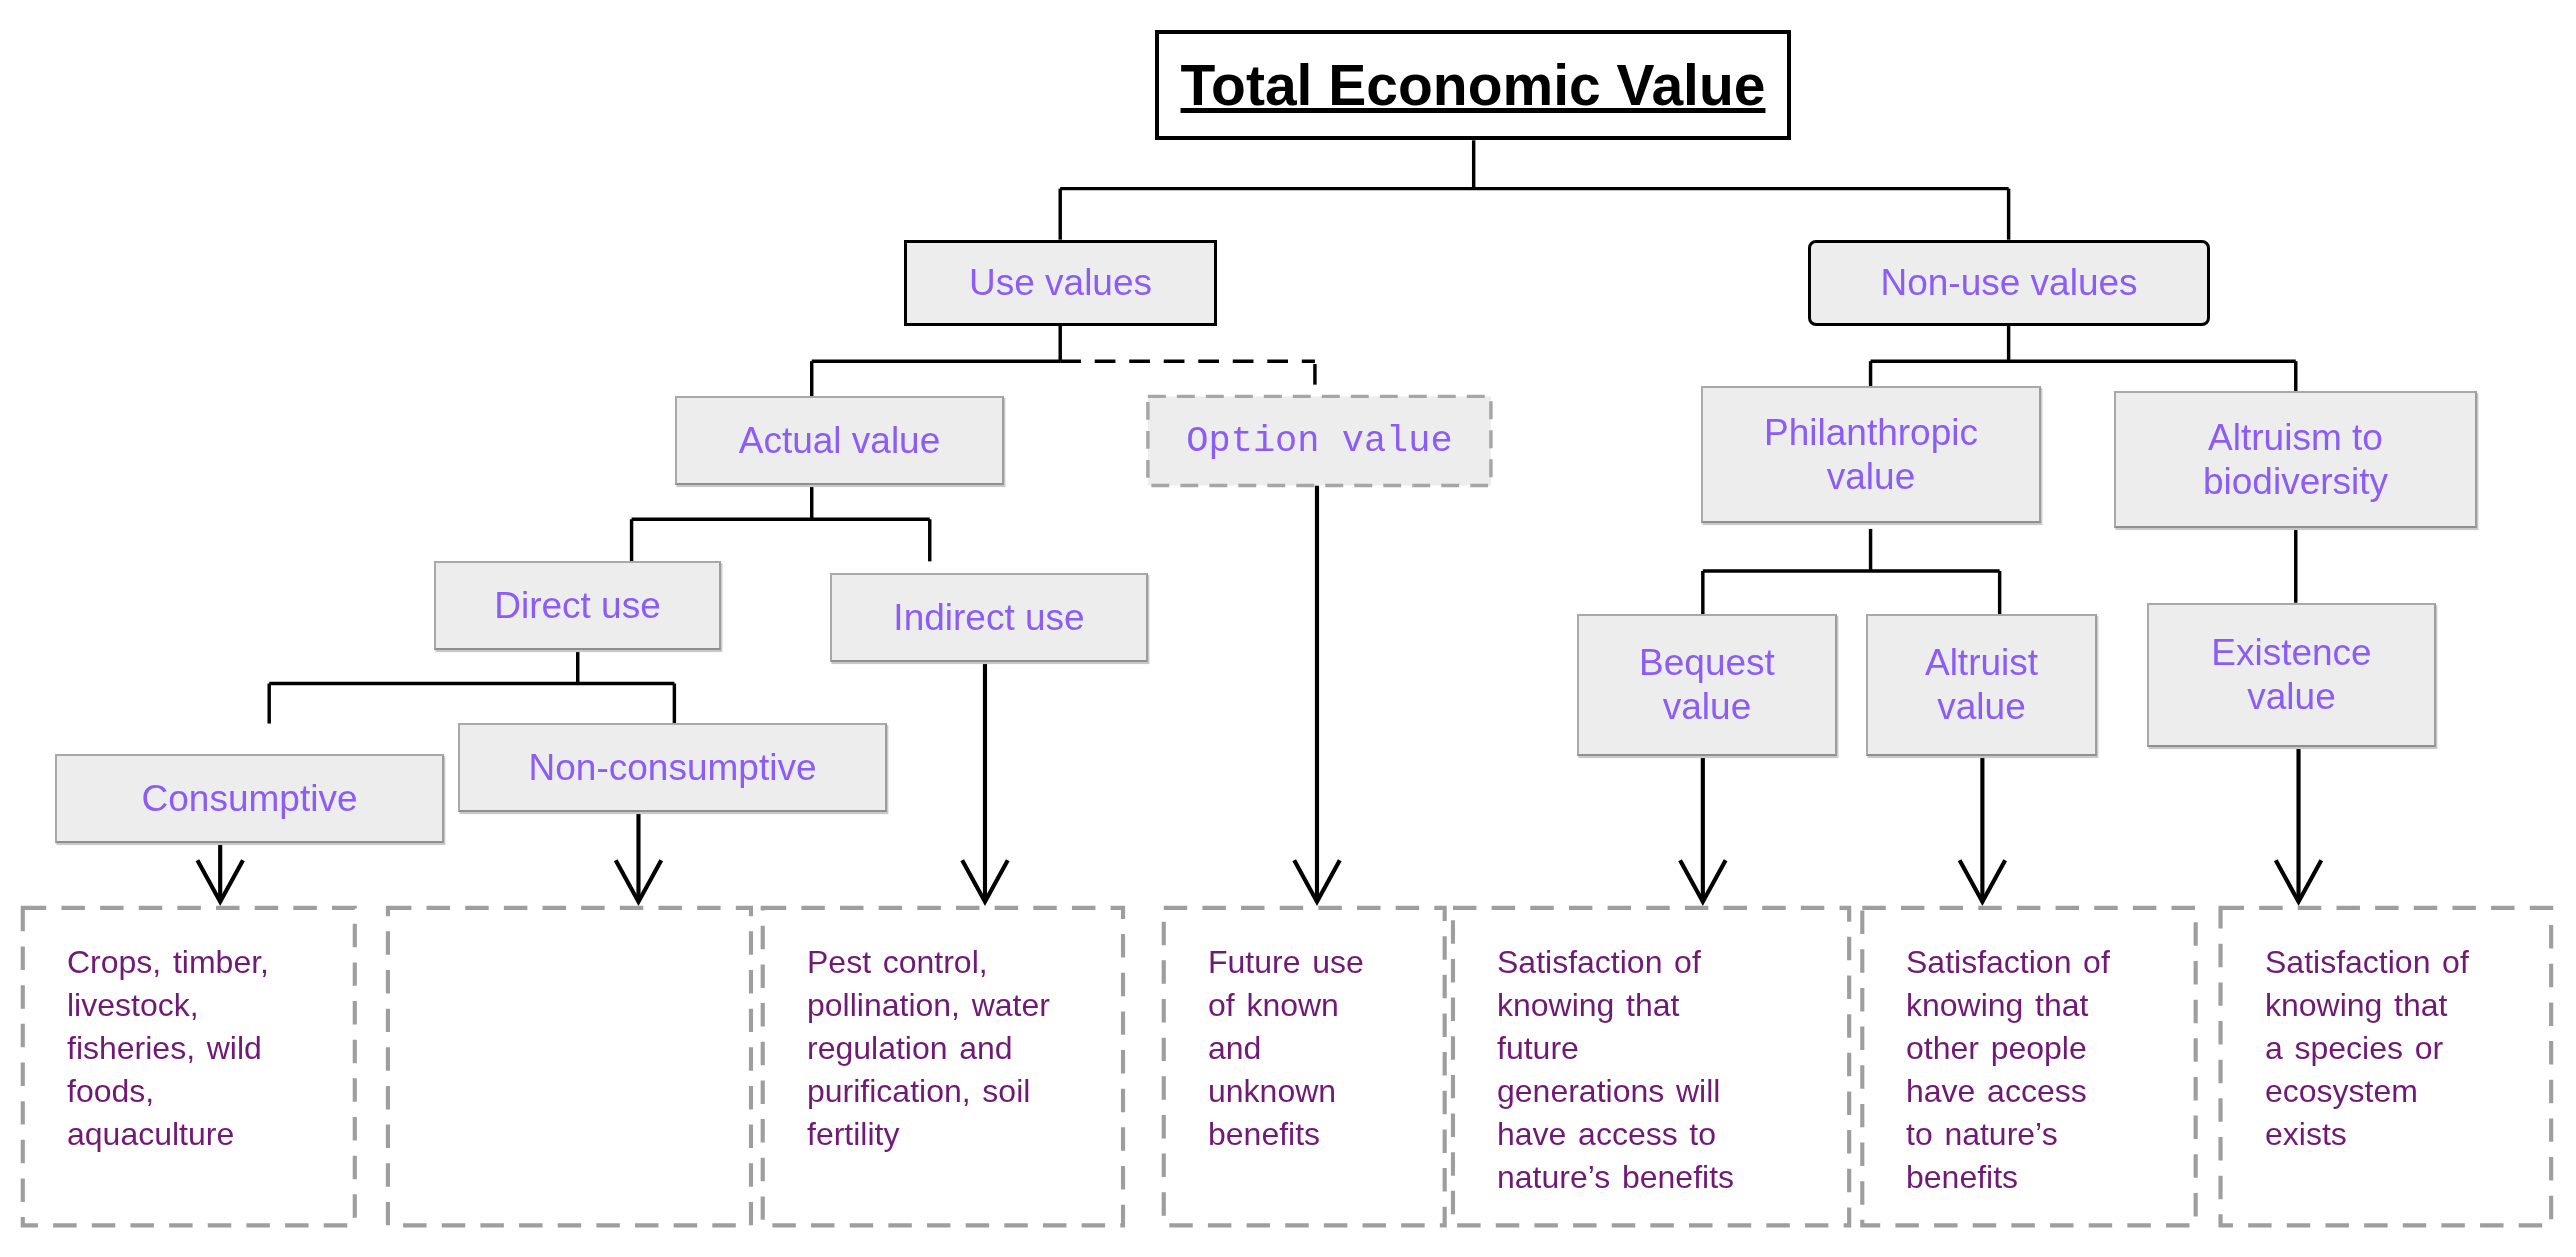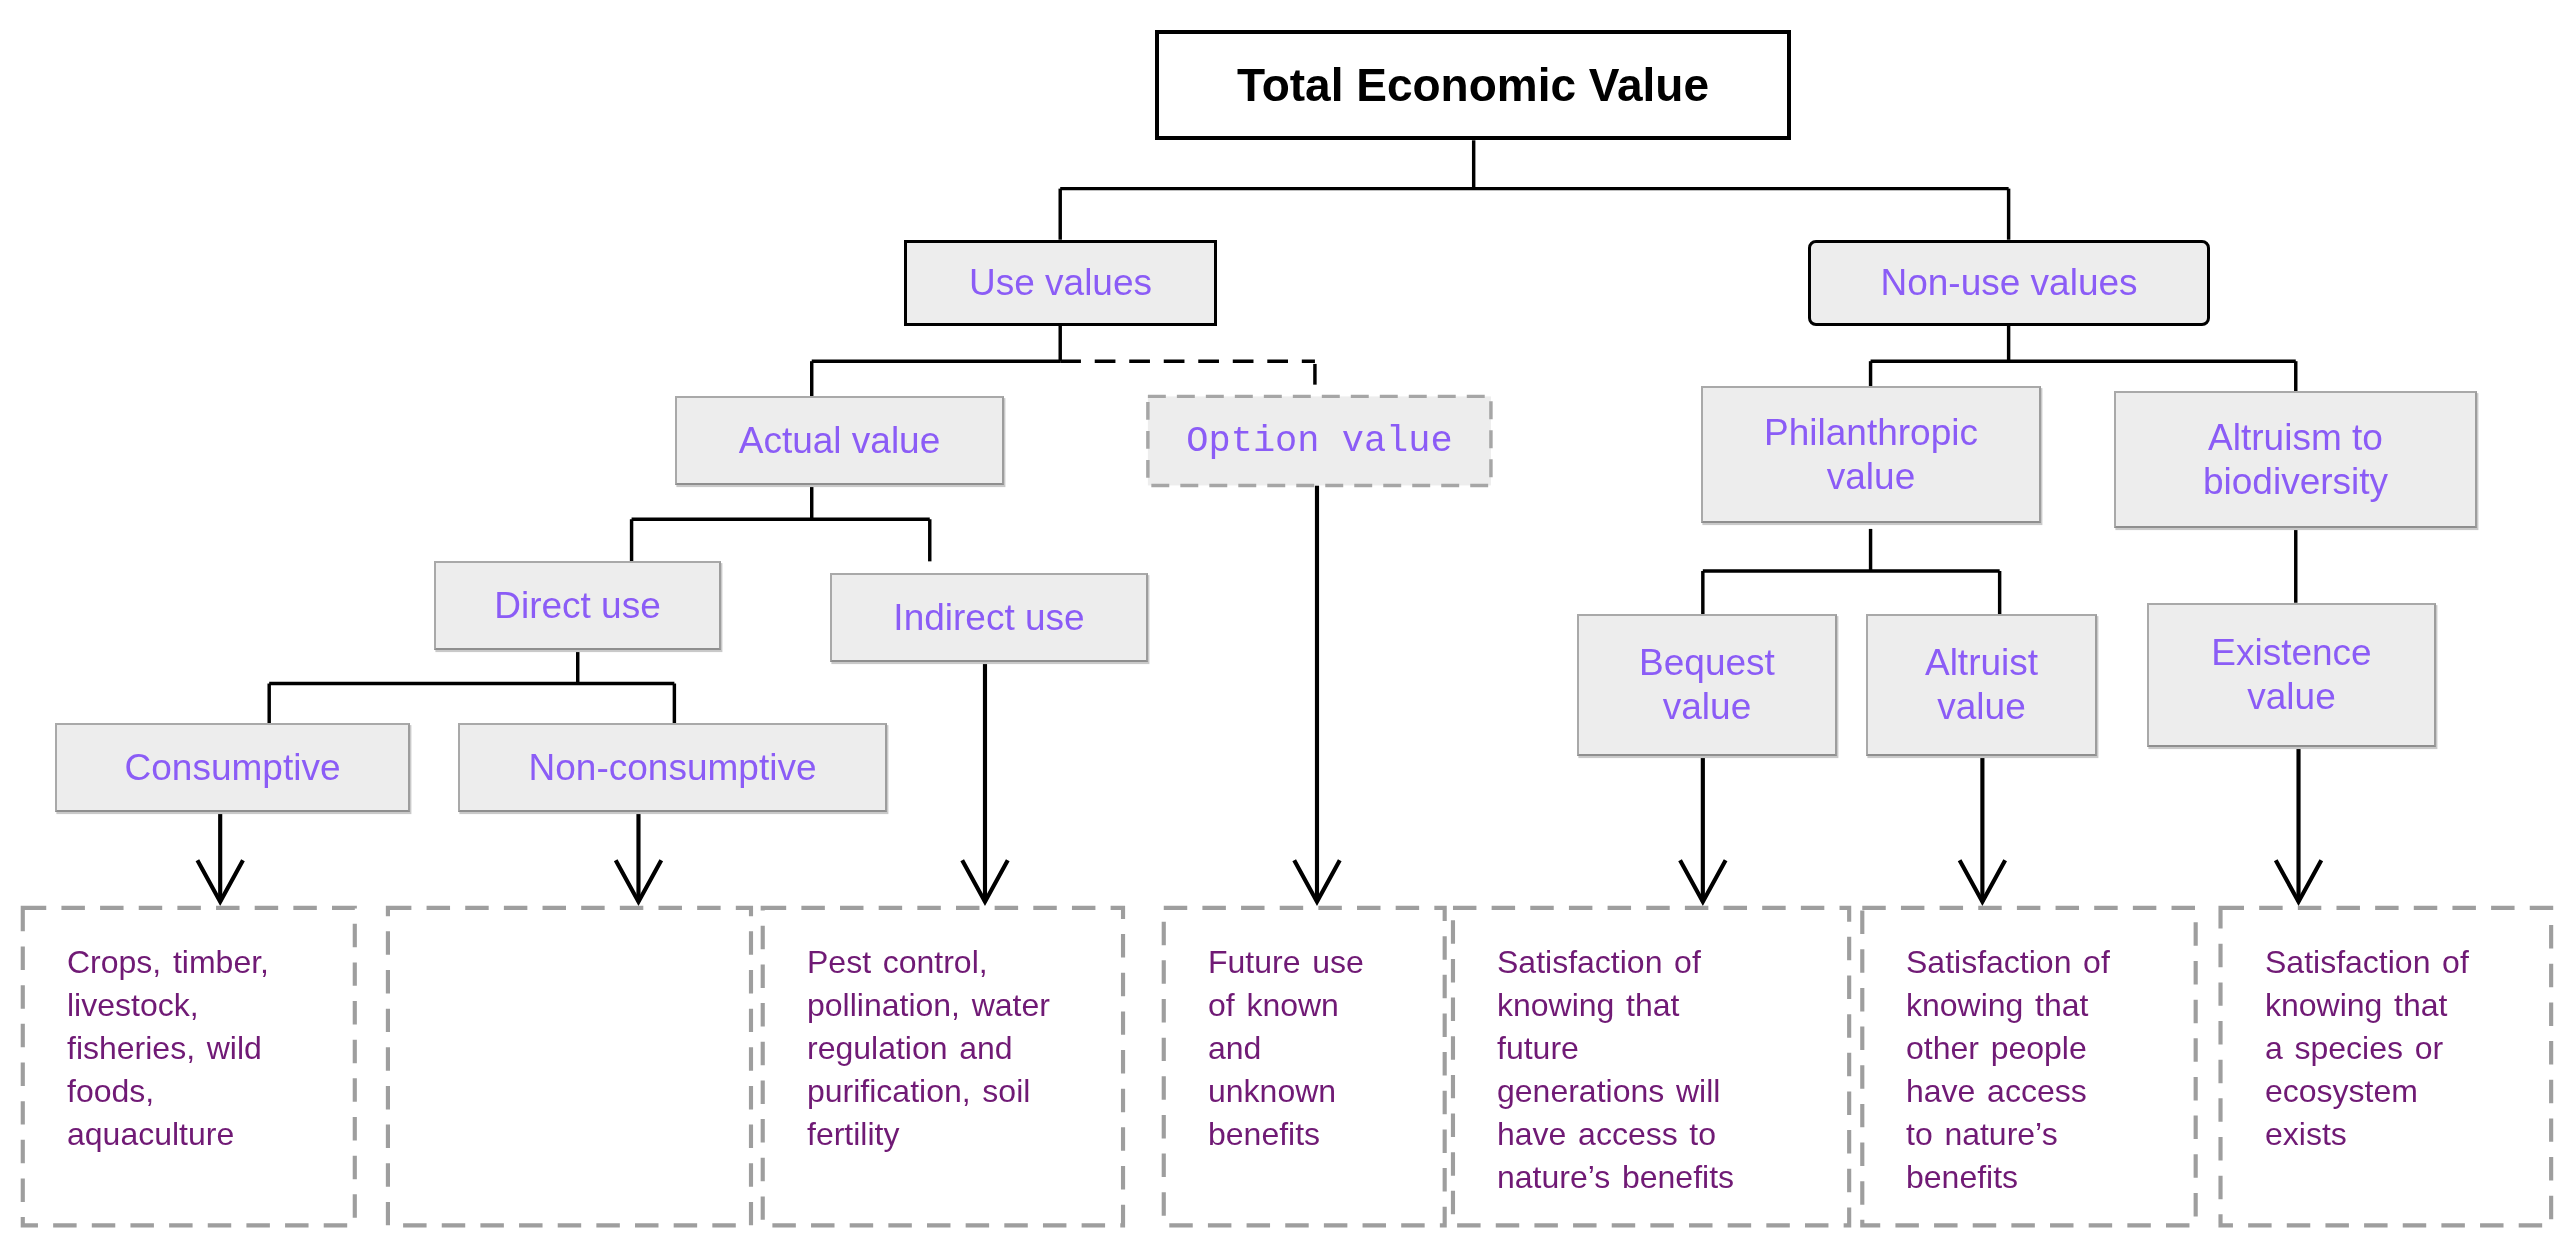--- a/index.html
+++ b/index.html
@@ -23,21 +23,21 @@
     background:#ededed;
   }
   .node.gray{
     border:2.8px solid #a9a9a9;
     border-bottom-color:#8f8f8f;border-right-color:#9d9d9d;
     box-shadow:1.4px 2.1px 0 #c9c9c9;
   }
   .node.black{border:3.5px solid #000;}
   .node.title{
     background:#ffffff;border:4.1px solid #000;
-    font-size:46px;font-weight:bold;color:#000;
+    font-size:57px;font-weight:bold;color:#000;text-decoration:underline;
   }
   .node.plain{background:transparent;border:none;font-family:Liberation Mono, monospace;}
   .desc{
     position:absolute;
     box-sizing:border-box;
     padding:33px 26px 0 44px;
     font-size:32px;line-height:43px;
     color:#701a75;
     white-space:pre-line;
     word-spacing:2.8px;
@@ -143,21 +143,21 @@
   <div class="node gray" style="left:1701px;top:386px;width:340px;height:137px;">Philanthropic
 value</div>
 
   <div class="node gray" style="left:2114px;top:391px;width:363px;height:137px;">Altruism to
 biodiversity</div>
 
   <div class="node gray" style="left:434px;top:561px;width:287px;height:89px;">Direct use</div>
 
   <div class="node gray" style="left:830px;top:561px;width:318px;height:89px;margin-top:12px;">Indirect use</div>
 
-  <div class="node gray" style="left:55px;top:723px;width:355px;height:89px;">Consumptive</div>
+  <div class="node gray" style="left:55px;top:754px;width:389px;height:89px;">Consumptive</div>
 
   <div class="node gray" style="left:458px;top:723px;width:429px;height:89px;">Non-consumptive</div>
 
   <div class="node gray" style="left:1577px;top:614px;width:260px;height:142px;">Bequest
 value</div>
 
   <div class="node gray" style="left:1866px;top:614px;width:231px;height:142px;">Altruist
 value</div>
 
   <div class="node gray" style="left:2147px;top:603px;width:289px;height:144px;">Existence

